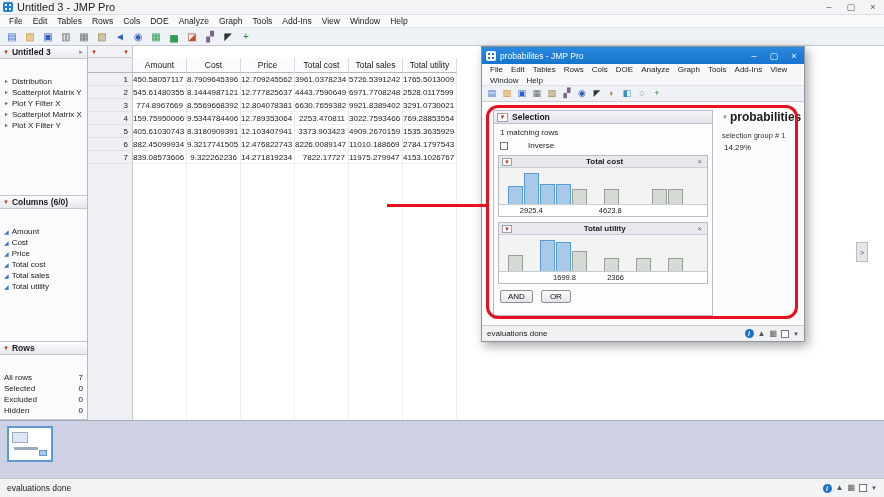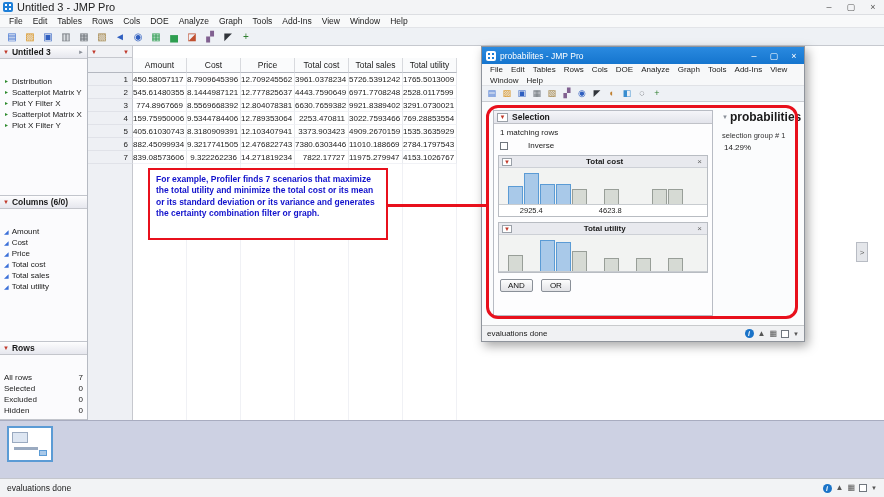--- a/index.html
+++ b/index.html
@@ -375,21 +375,21 @@
           <div class="t-c">3373.903423</div>
           <div class="t-c">4909.2670159</div>
           <div class="t-c">1535.3635929</div>
         </div>
 
         <div class="t-row">
           <div class="t-rownum">6</div>
           <div class="t-c">882.45099934</div>
           <div class="t-c">9.3217741505</div>
           <div class="t-c">12.476822743</div>
-          <div class="t-c">7380.6303446</div>
+          <div class="t-c">8226.0089147</div>
           <div class="t-c">11010.188669</div>
           <div class="t-c">2784.1797543</div>
         </div>
 
         <div class="t-row">
           <div class="t-rownum">7</div>
           <div class="t-c">839.08573606</div>
           <div class="t-c">9.322262236</div>
           <div class="t-c">14.271819234</div>
           <div class="t-c">7822.17727</div>
@@ -397,21 +397,20 @@
           <div class="t-c">4153.1026767</div>
         </div>
       </div>
     <div class="t-fillnum"></div>
     <div class="t-fillgrid"></div>
     <div class="edge-expander">
       <span>&gt;</span>
     </div>
   </div>
 
-  <div class="annotation">For example, Profiler finds 7 scenarios that maximize the total utility and minimize the total cost or its mean or its standard deviation or its variance and generates the certainty combination filter or graph.</div>
   <div class="connector"></div>
 
   <div class="child">
     <div class="c-title">
       <span class="jmp-icon lite"></span>
       <span class="c-title-text">probabilites - JMP Pro</span>
       <div class="c-winbtns">
         <span class="c-winbtn">–</span>
         <span class="c-winbtn">▢</span>
         <span class="c-winbtn">×</span>
@@ -540,20 +539,24 @@
               <div class="hslot"></div>
               <div class="hslot">
                 <div class="hbar" style="height: 40%;"></div>
               </div>
               <div class="hslot"></div>
               <div class="hslot">
                 <div class="hbar" style="height: 40%;"></div>
               </div>
               <div class="hslot"></div>
             </div>
+          <div class="fg-labels">
+            <span class="fl min1">1699.8</span>
+            <span class="fl max1">2366</span>
+          </div>
         </div>
 
         <div class="s-andor">
           <button class="jbtn">AND</button>
           <button class="jbtn">OR</button>
         </div>
       </div>
 
       <div class="prob-panel">
         <div class="prob-h">

